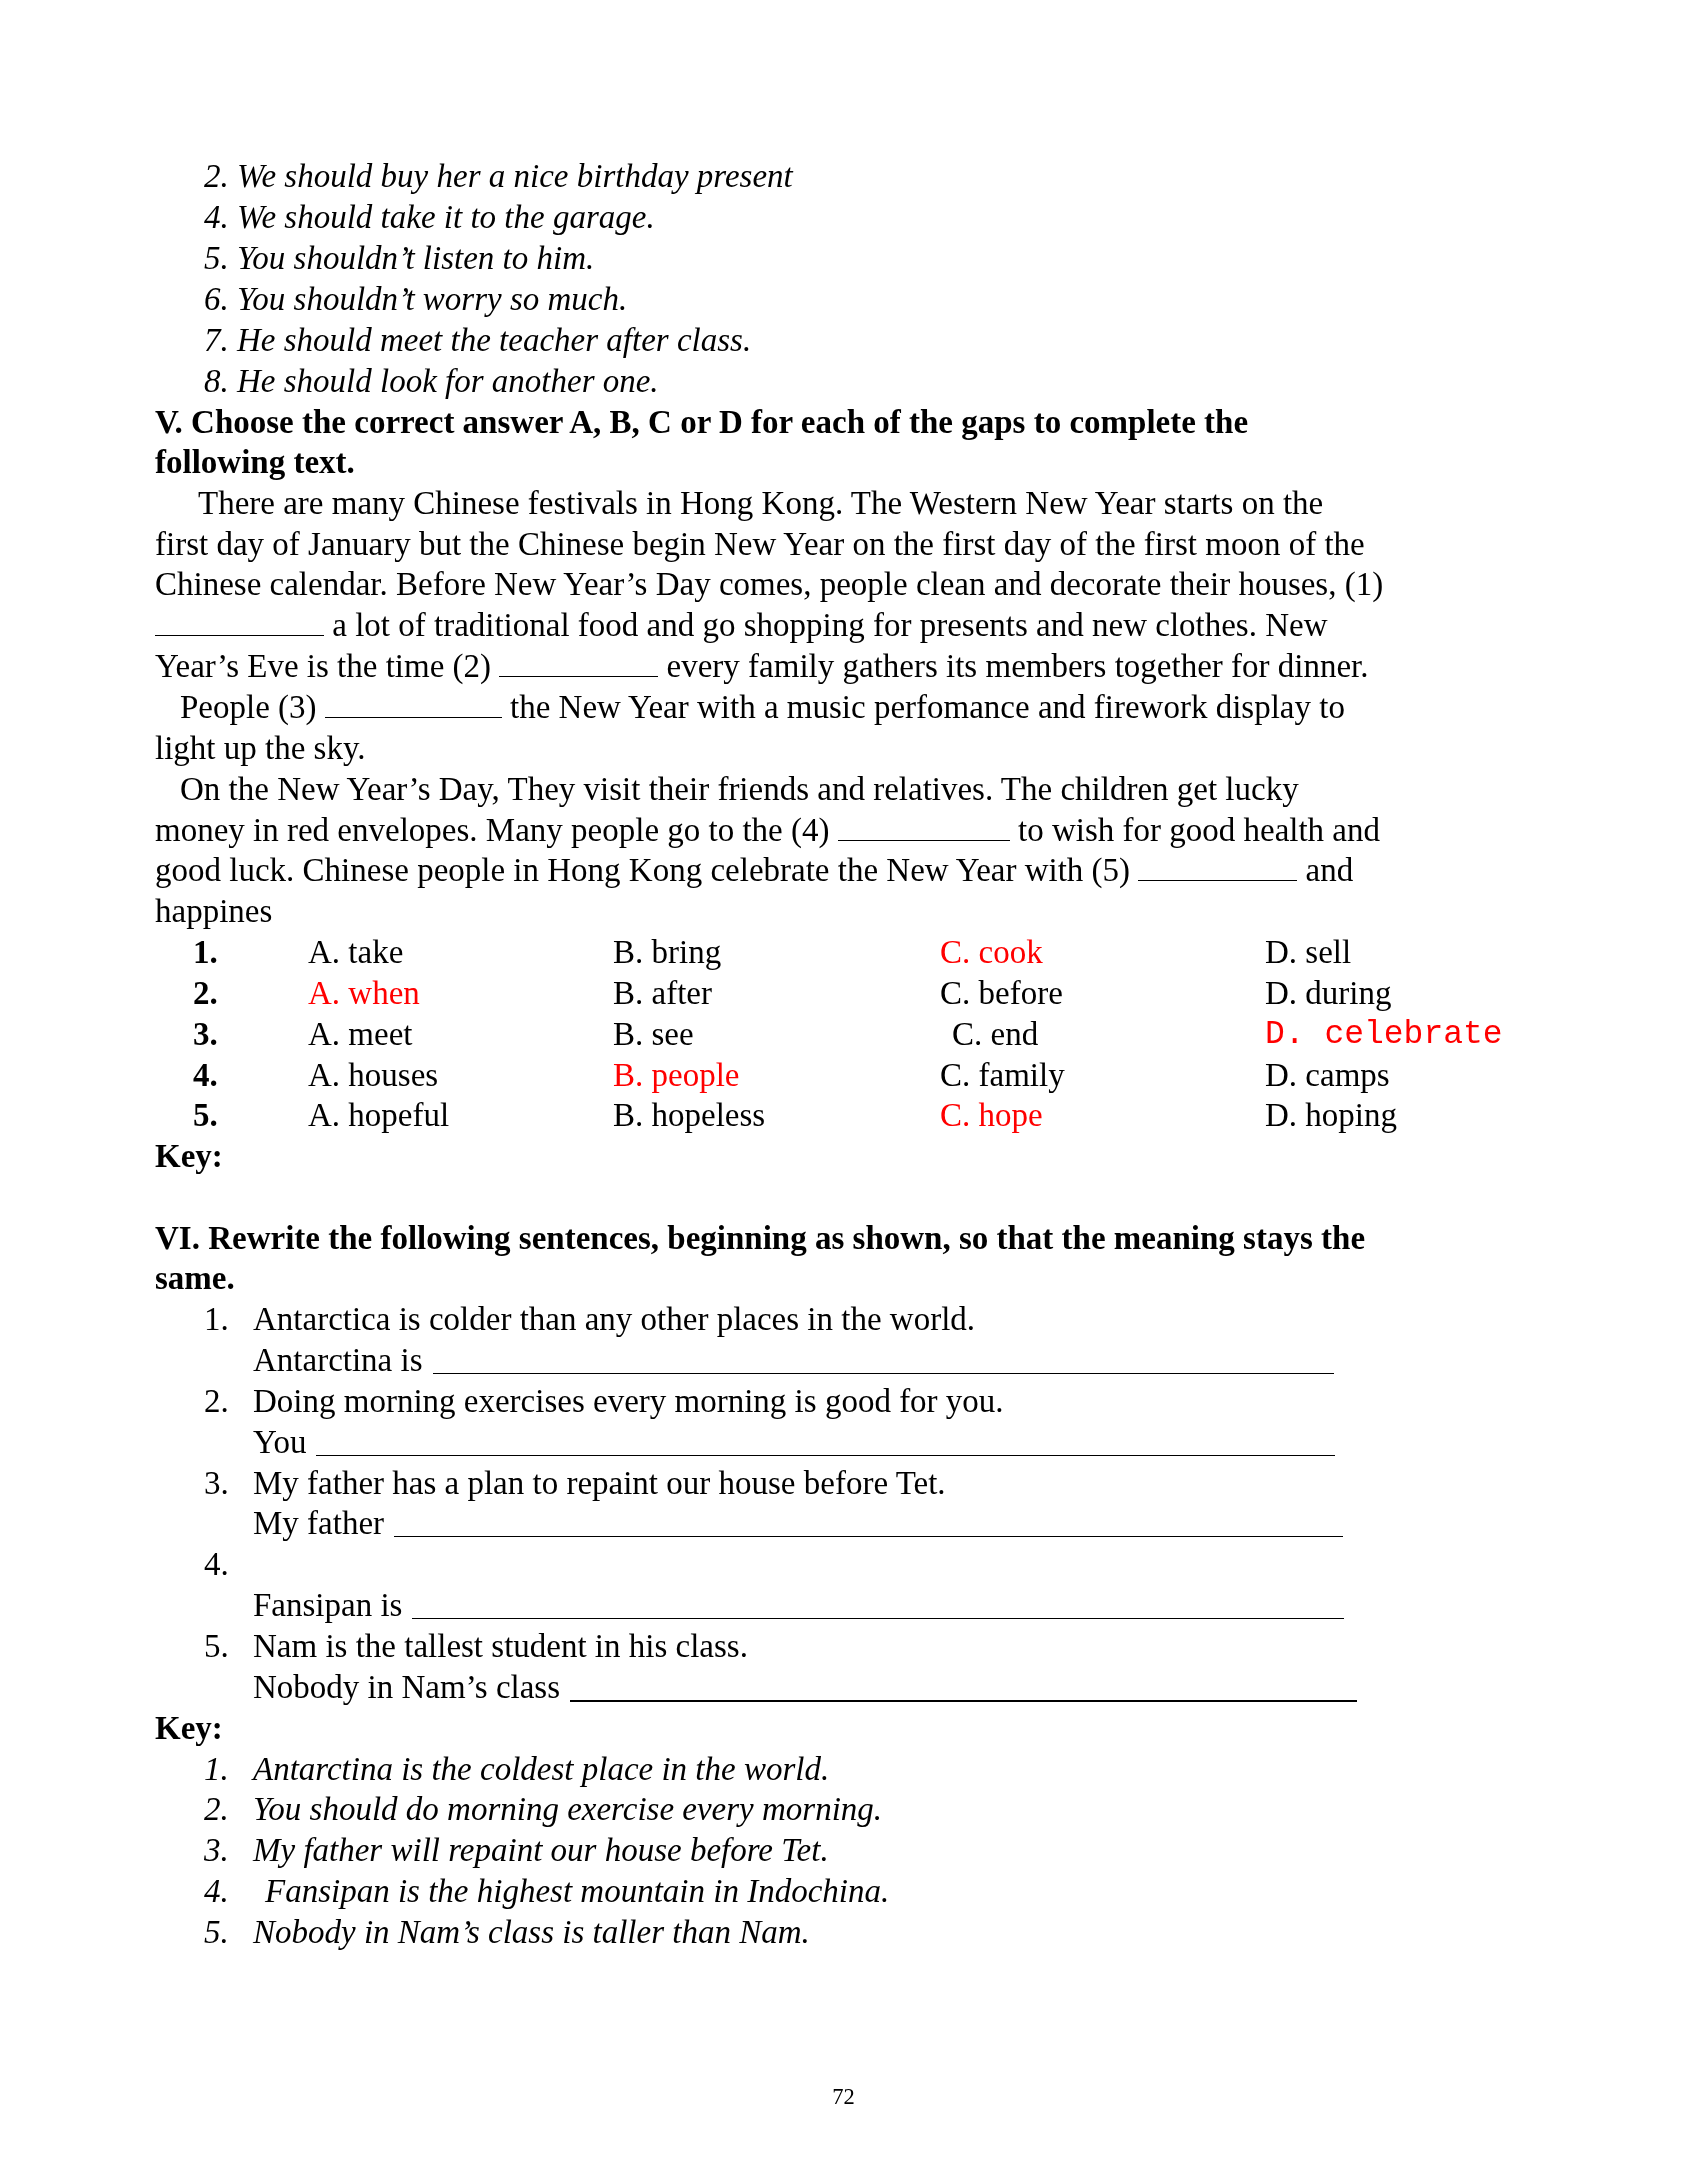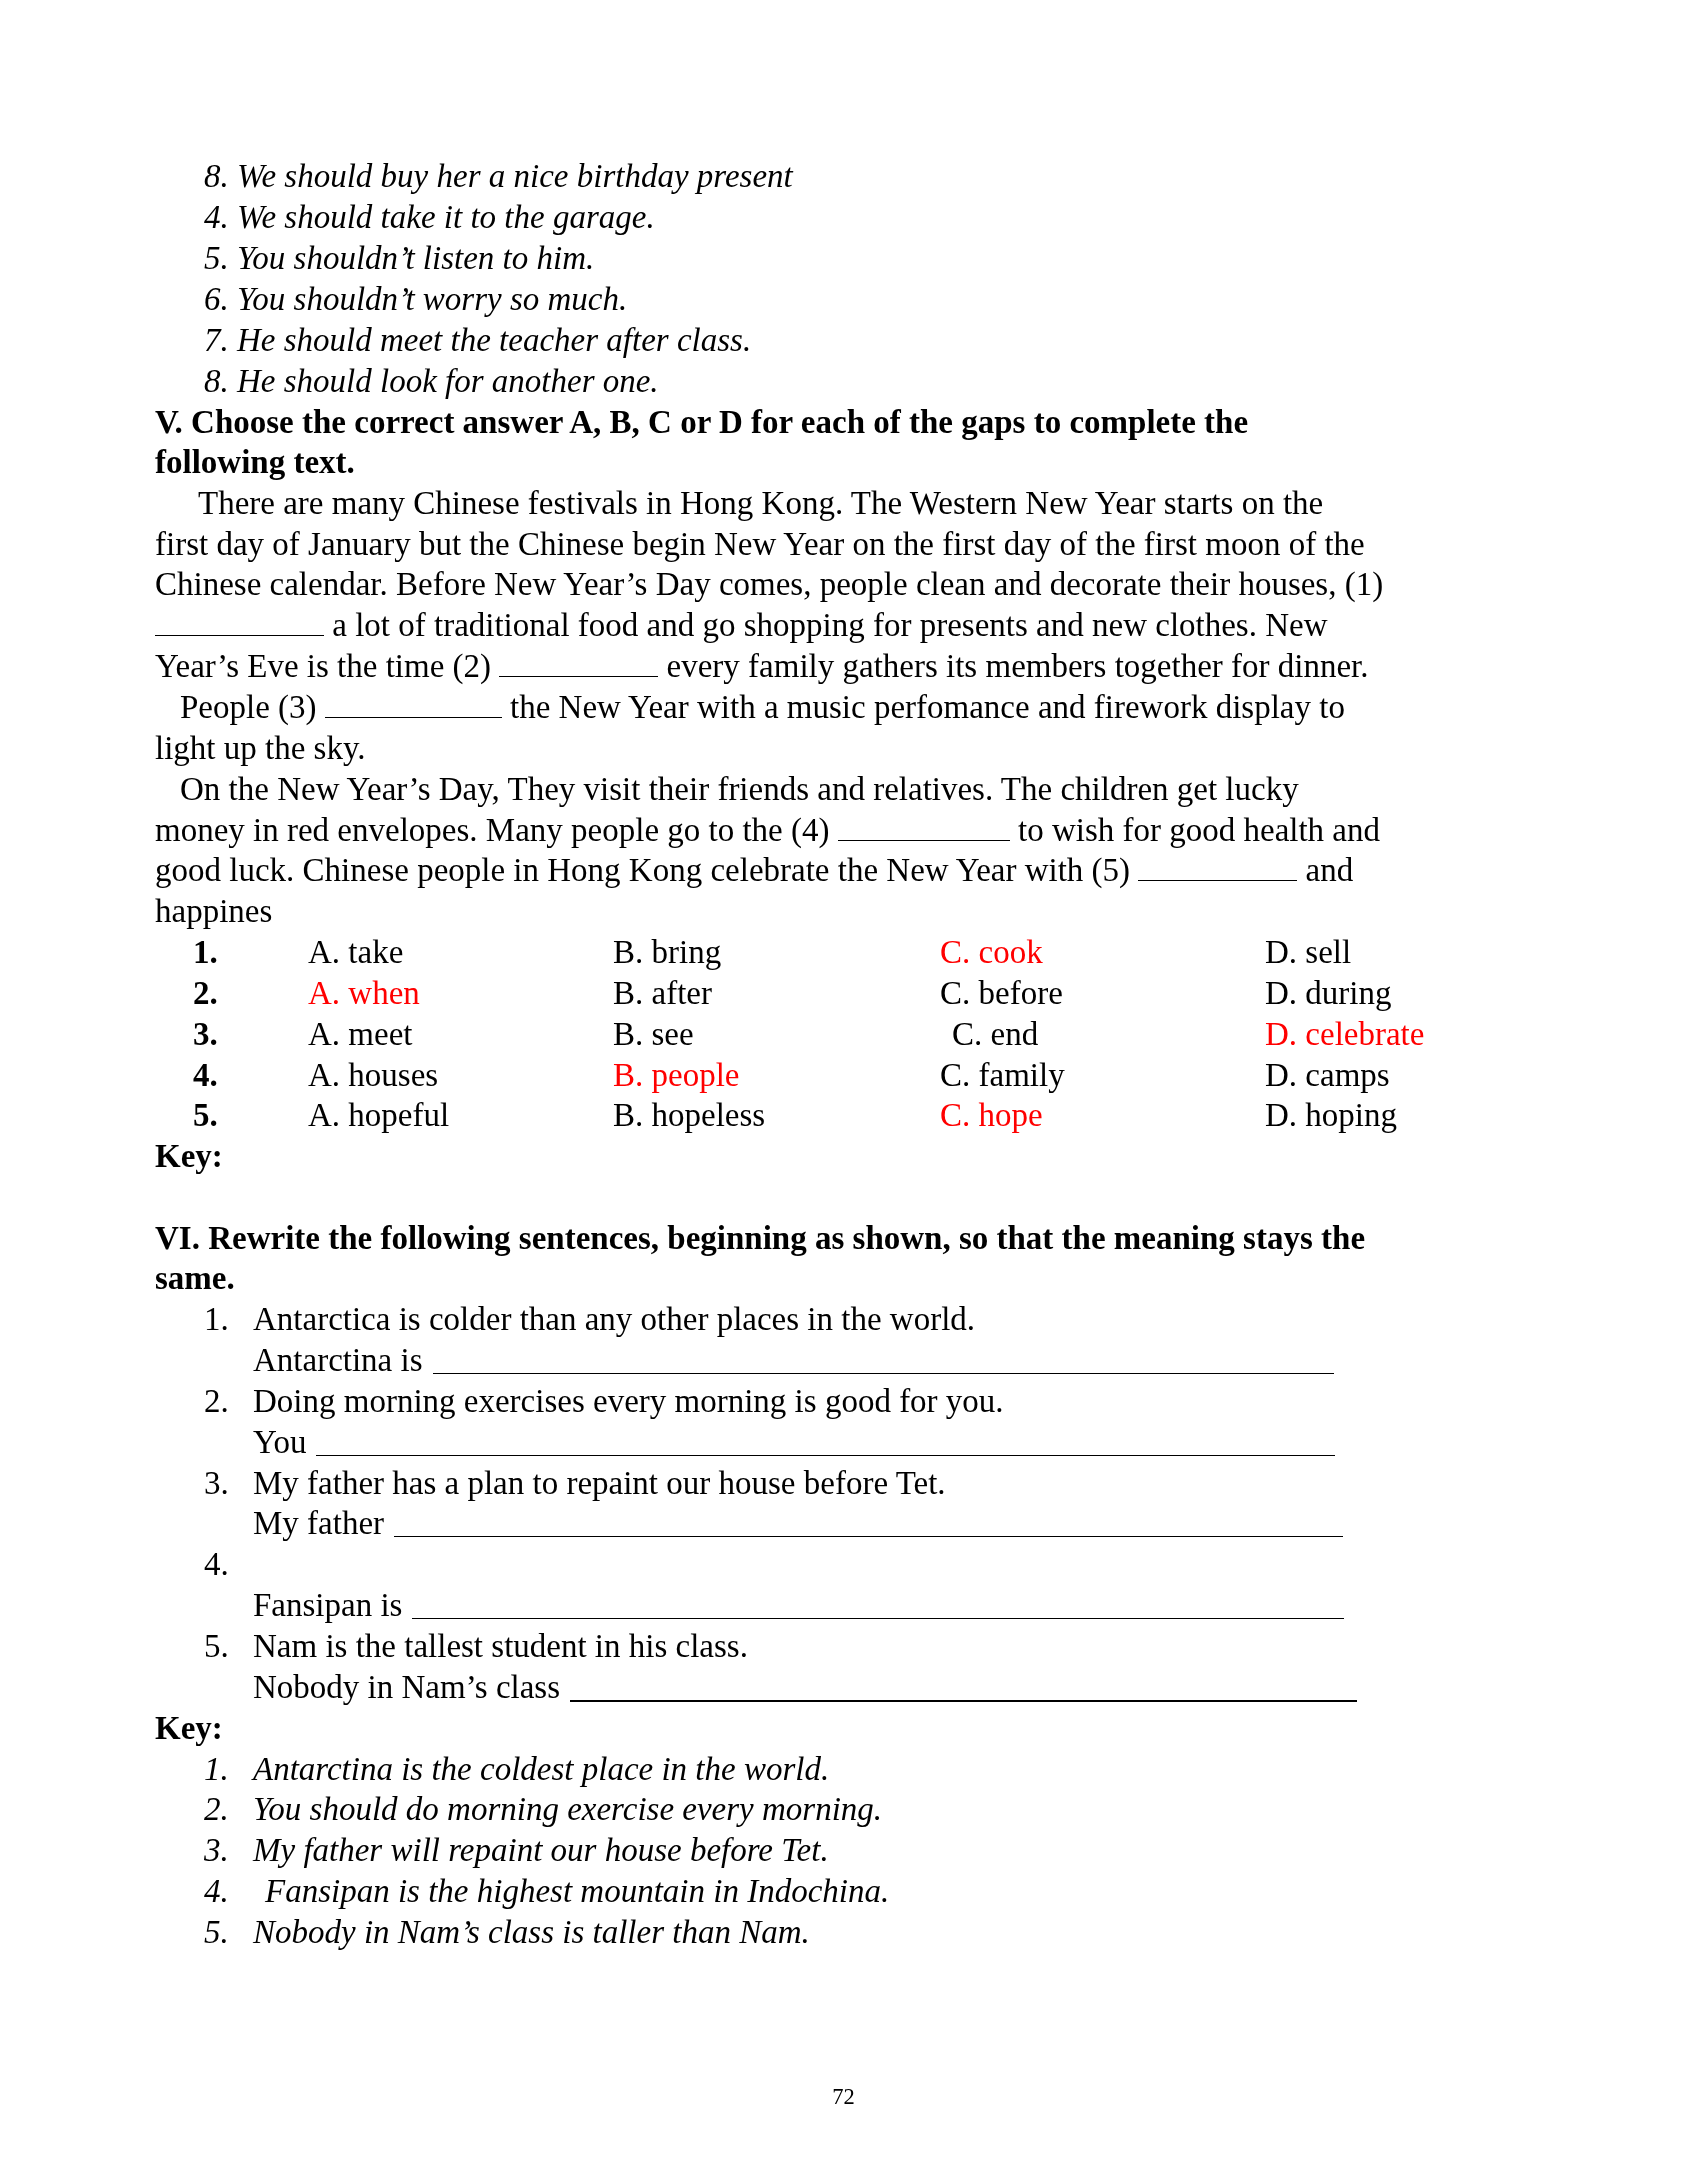--- a/index.html
+++ b/index.html
@@ -15,21 +15,21 @@
   .cell { position: absolute; top: 0; }
   .num-b { font-weight: bold; }
   .ans-blank { position: absolute; border-bottom: 1.3px solid #000; height: 1.3px; }
   .pageno { position: absolute; left: 0; width: 1687px; text-align: center; top: 2084px; font-size: 22.5px; }
 </style>
 </head>
 <body>
 
 <div class="page">
 
-  <div class="line it indent-list" style="top:156px">8. We should buy her a nice birthday present</div>
+  <div class="line it indent-list" style="top:156px">2. We should buy her a nice birthday present</div>
   <div class="line it indent-list" style="top:197px">4. We should take it to the garage.</div>
   <div class="line it indent-list" style="top:238px">5. You shouldn’t listen to him.</div>
   <div class="line it indent-list" style="top:279px">6. You shouldn’t worry so much.</div>
   <div class="line it indent-list" style="top:320px">7. He should meet the teacher after class.</div>
   <div class="line it indent-list" style="top:361px">8. He should look for another one.</div>
 
   <div class="line b" style="top:402px">V. Choose the correct answer A, B, C or D for each of the gaps to complete the</div>
   <div class="line b" style="top:442px">following text.</div>
 
   <div class="line" style="top:524px">first day of January but the Chinese begin New Year on the first day of the first moon of the</div>
@@ -76,21 +76,21 @@
         <span class="cell red" style="left: 308px; color: rgb(255, 0, 0);">A. when</span>
         <span class="cell" style="left: 613px;">B. after</span>
         <span class="cell" style="left: 940px;">C. before</span>
         <span class="cell" style="left: 1265px;">D. during</span>
       </div>
       <div class="line" style="top: 1014px; left: 0px; width: 1687px;">
         <span class="cell num-b" style="left: 193px;">3.</span>
         <span class="cell" style="left: 308px;">A. meet</span>
         <span class="cell" style="left: 613px;">B. see</span>
         <span class="cell" style="left: 940px; margin-left: 12px;">C. end</span>
-        <span class="cell red" style="left: 1265px; color: rgb(255, 0, 0);">D. celebrate</span>
+        <span class="cell red" style="left: 1265px; color: rgb(255, 0, 0); font-family: Liberation Mono, monospace;">D. celebrate</span>
       </div>
       <div class="line" style="top: 1055px; left: 0px; width: 1687px;">
         <span class="cell num-b" style="left: 193px;">4.</span>
         <span class="cell" style="left: 308px;">A. houses</span>
         <span class="cell red" style="left: 613px; color: rgb(255, 0, 0);">B. people</span>
         <span class="cell" style="left: 940px;">C. family</span>
         <span class="cell" style="left: 1265px;">D. camps</span>
       </div>
       <div class="line" style="top: 1095px; left: 0px; width: 1687px;">
         <span class="cell num-b" style="left: 193px;">5.</span>

